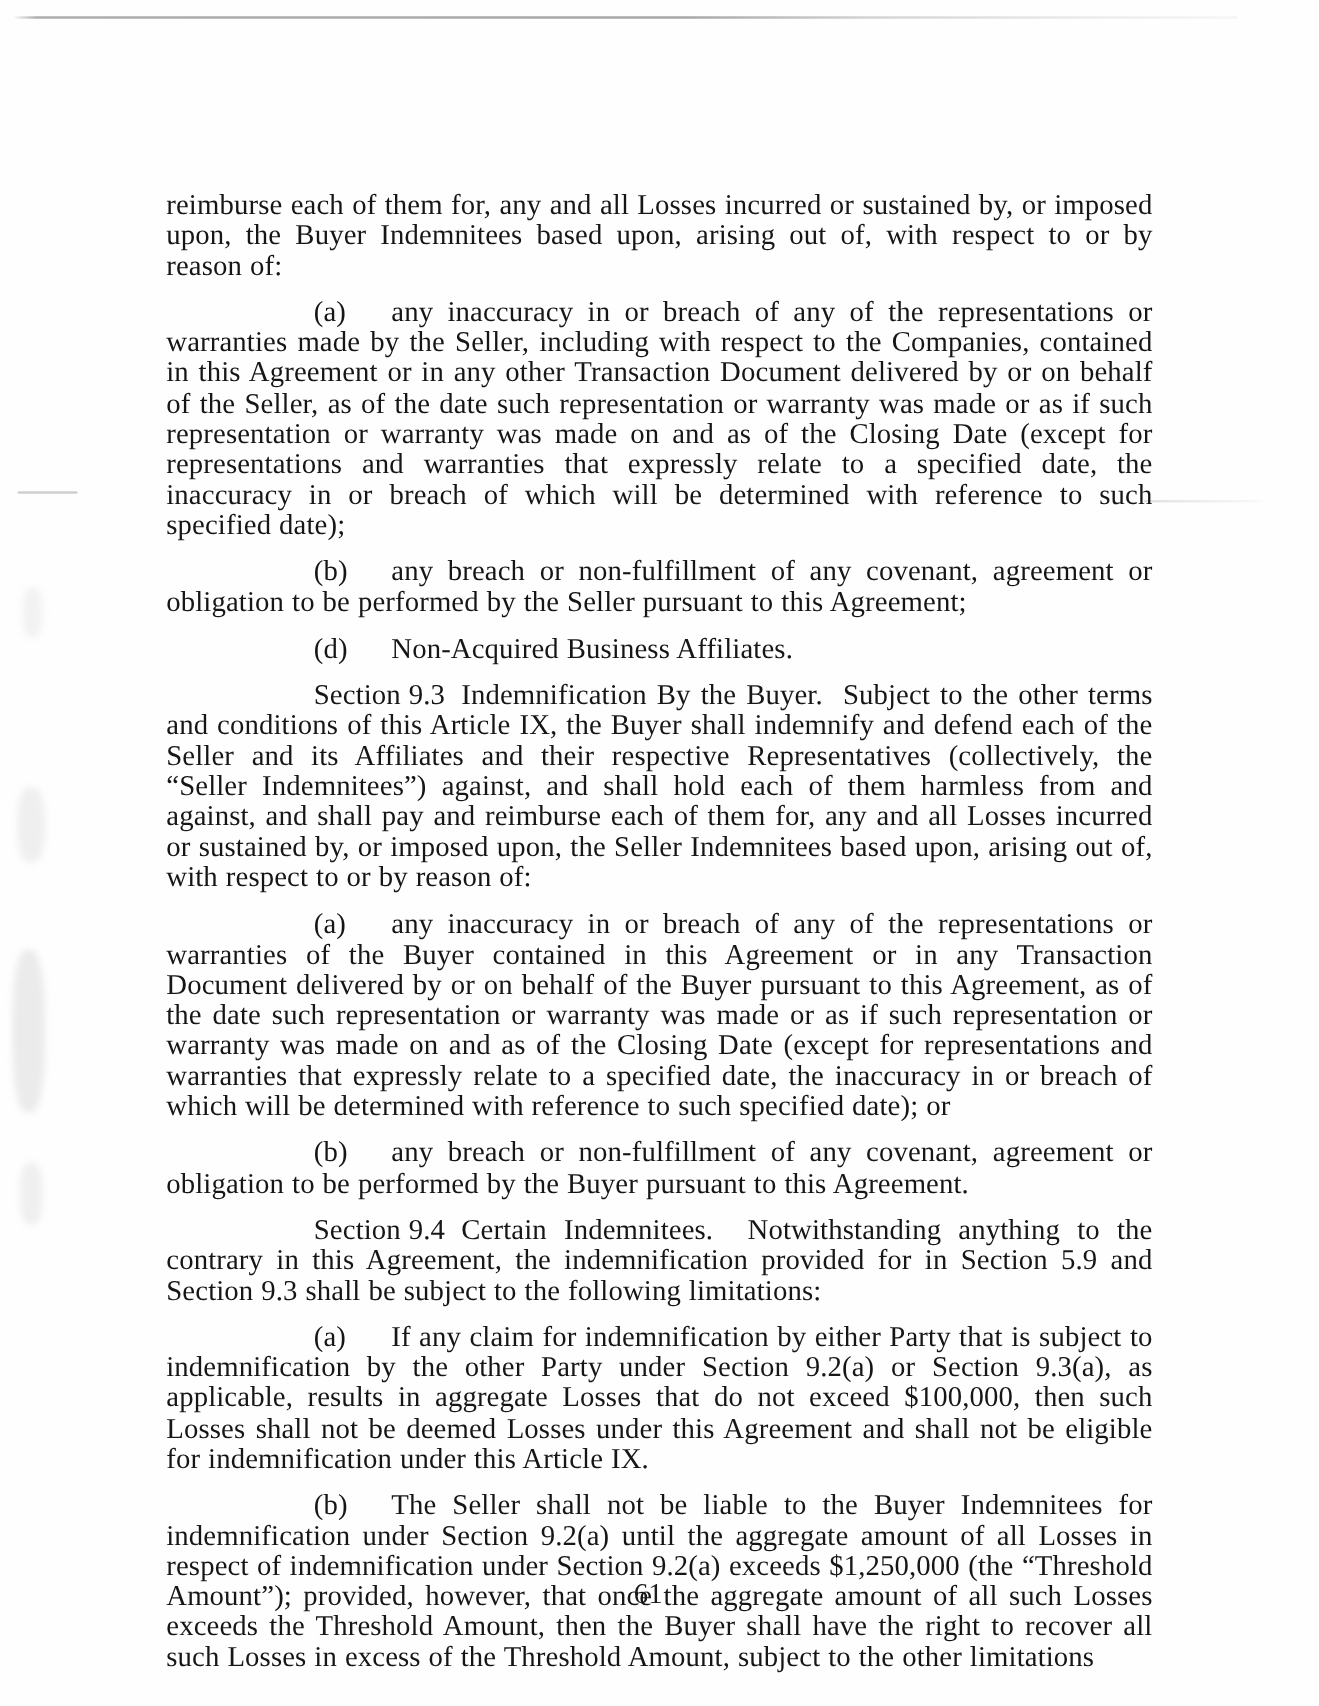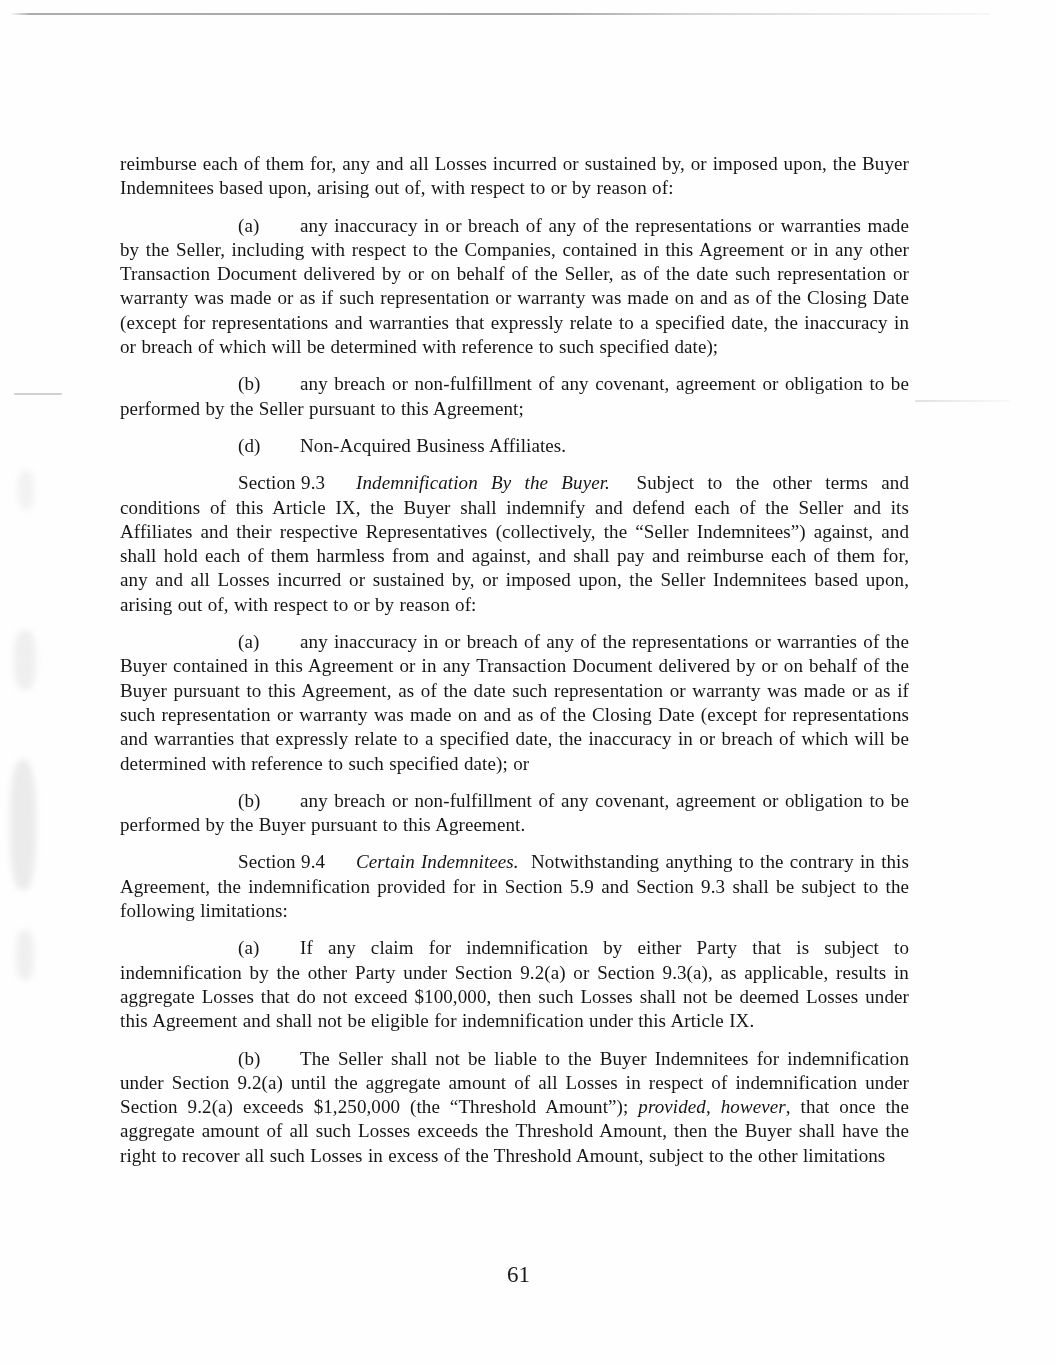--- a/index.html
+++ b/index.html
@@ -56,43 +56,43 @@
     filter: blur(3px);
     border-radius: 40%;
   }
   .smudge-1 { left: 14px; top: 630px; width: 22px; height: 60px; }
   .smudge-2 { left: 10px; top: 760px; width: 26px; height: 130px; background: rgba(170,170,170,0.22); }
   .smudge-3 { left: 16px; top: 930px; width: 18px; height: 50px; }
   .smudge-4 { left: 18px; top: 470px; width: 16px; height: 40px; background: rgba(170,170,170,0.14); }
 
   .textblock {
     position: absolute;
-    left: 120px;
+    left: 133px;
     top: 152px;
     width: 789px;
-    font-size: 19px;
+    font-size: 23px;
     line-height: 24.3px;
     text-align: justify;
     letter-spacing: 0.1px;
     word-spacing: 0.5px;
   }
   .textblock p {
     margin: 0 0 13px 0;
   }
   .textblock p.indented {
     text-indent: 118px;
   }
   .textblock p.continuation {
     text-indent: 0;
   }
   .label {
     display: inline-block;
     text-indent: 0;
   }
-  .i { font-style: italic; }
+  .i { }
   .u { text-underline-offset: 2px; }
 
   .page-number {
     position: absolute;
     top: 1262px;
     left: 0;
     width: 1037px; 
     text-align: center;
     font-size: 23px;
     color: #1a1a1a;

